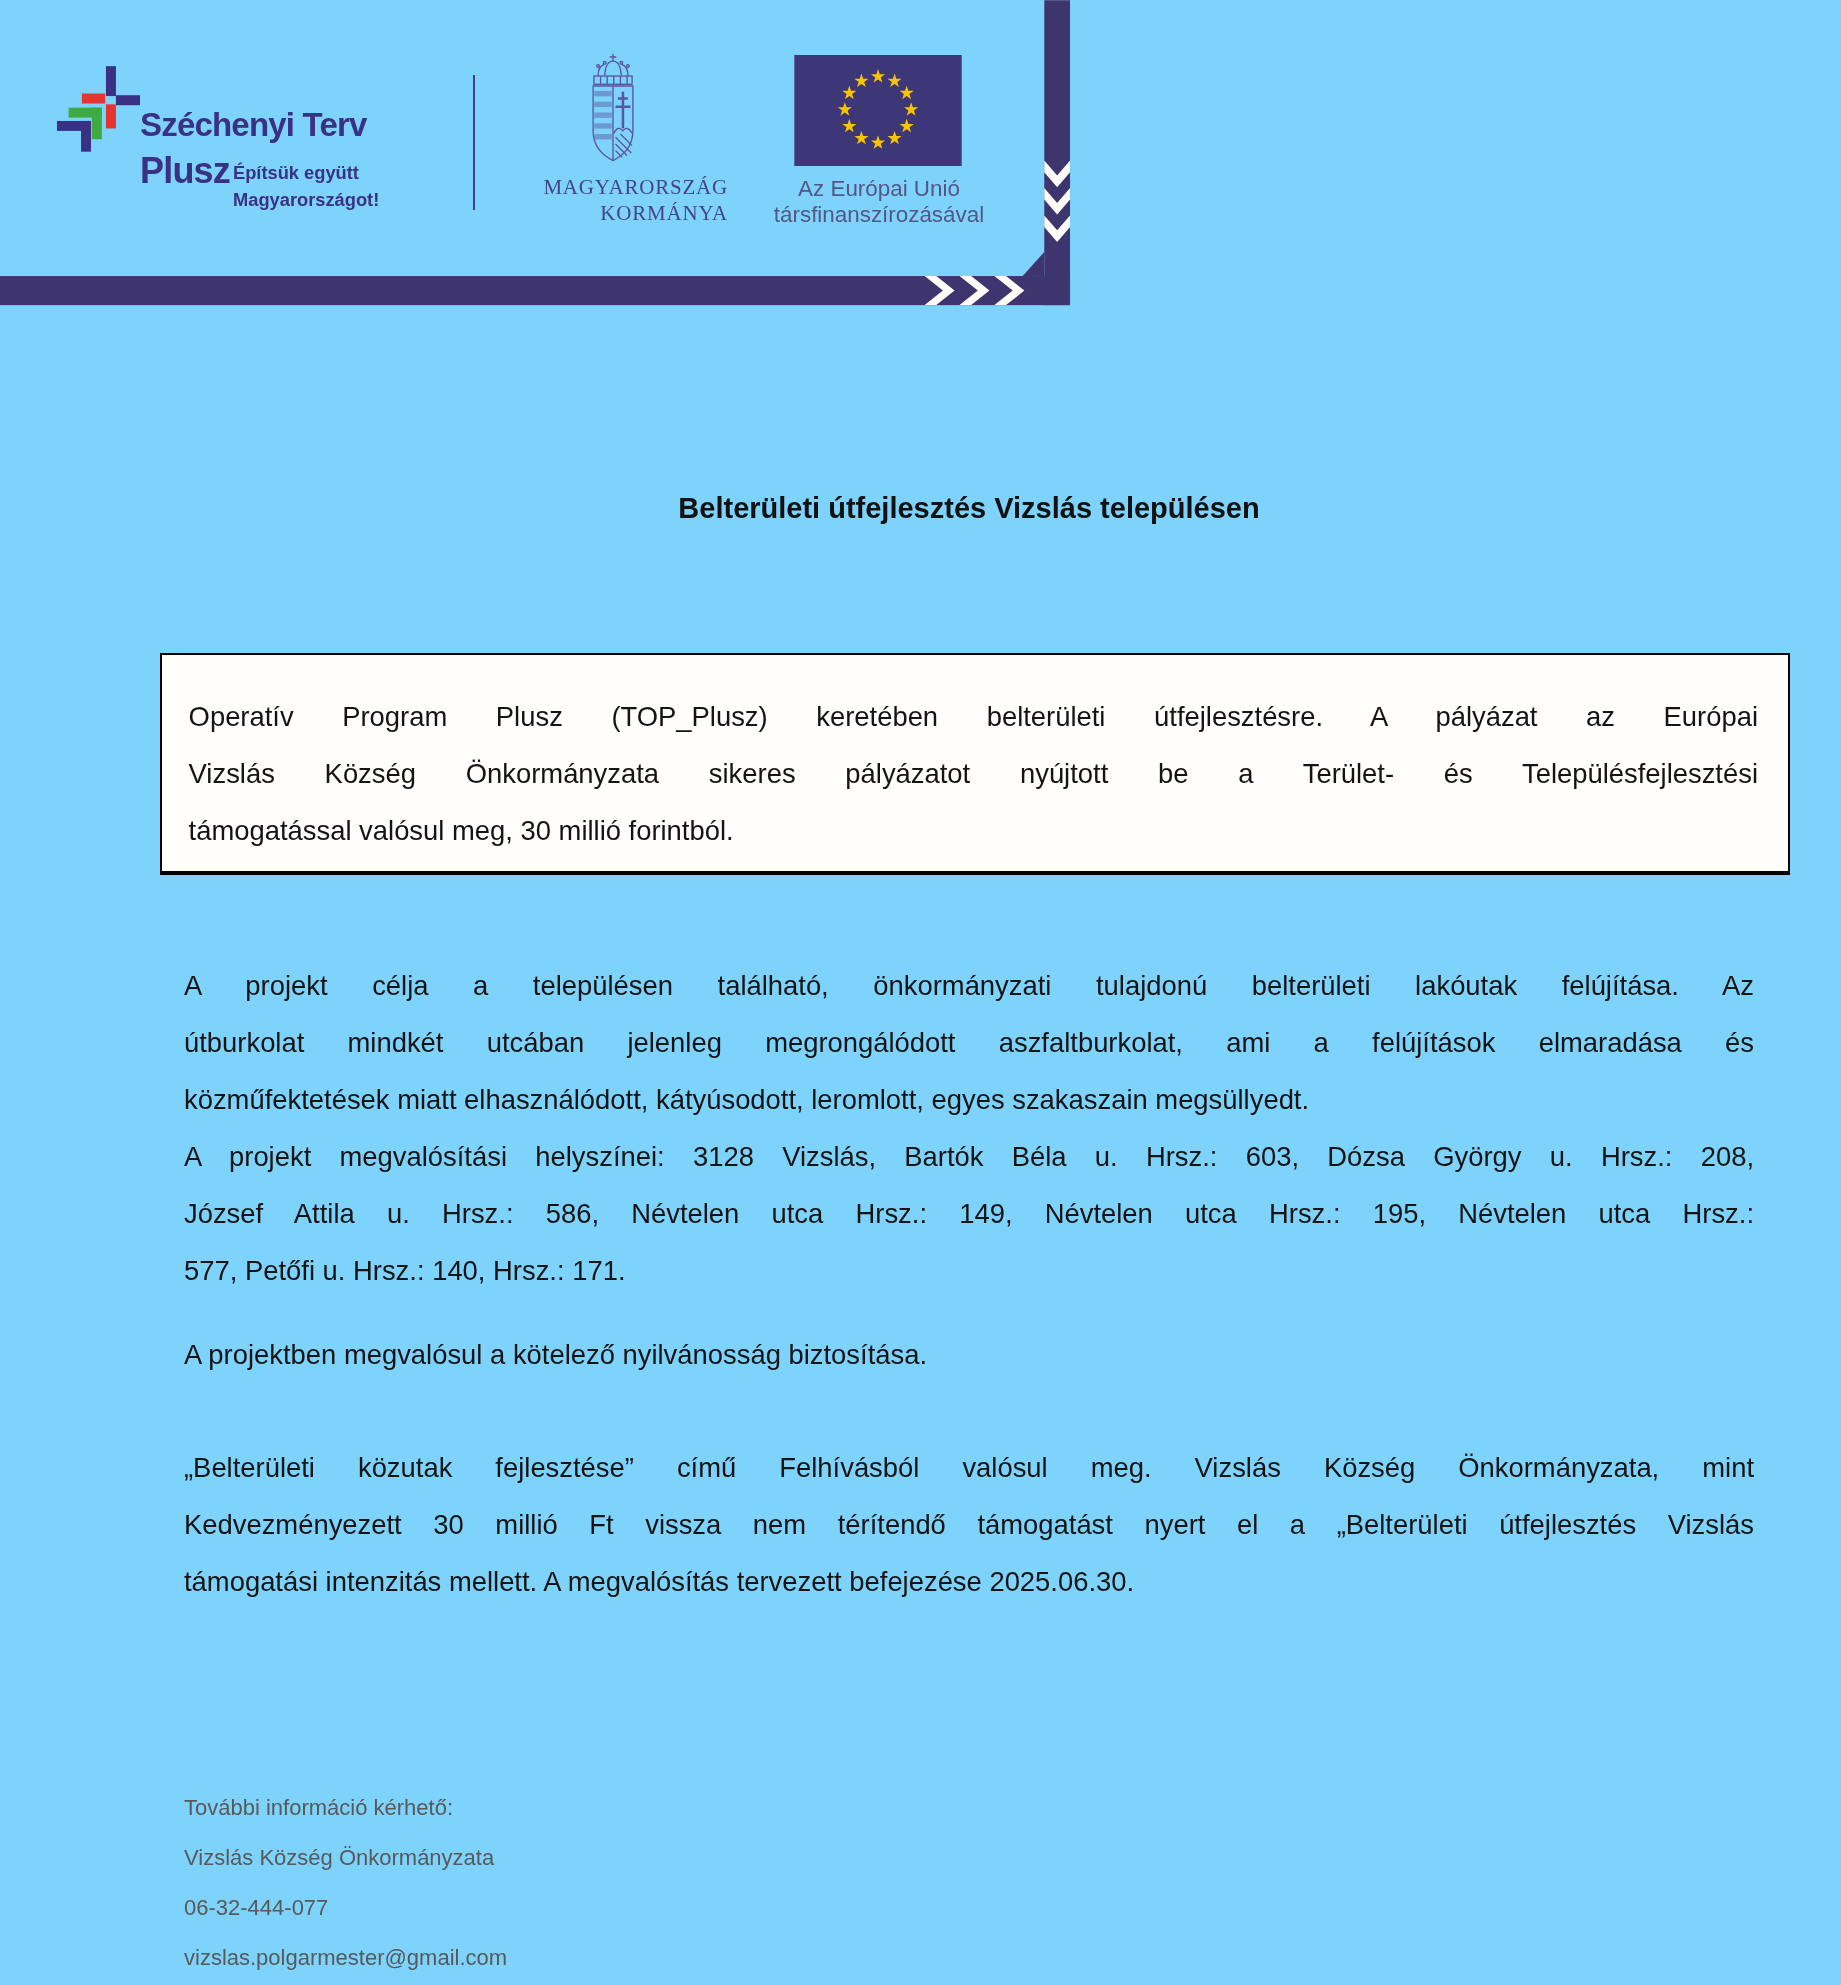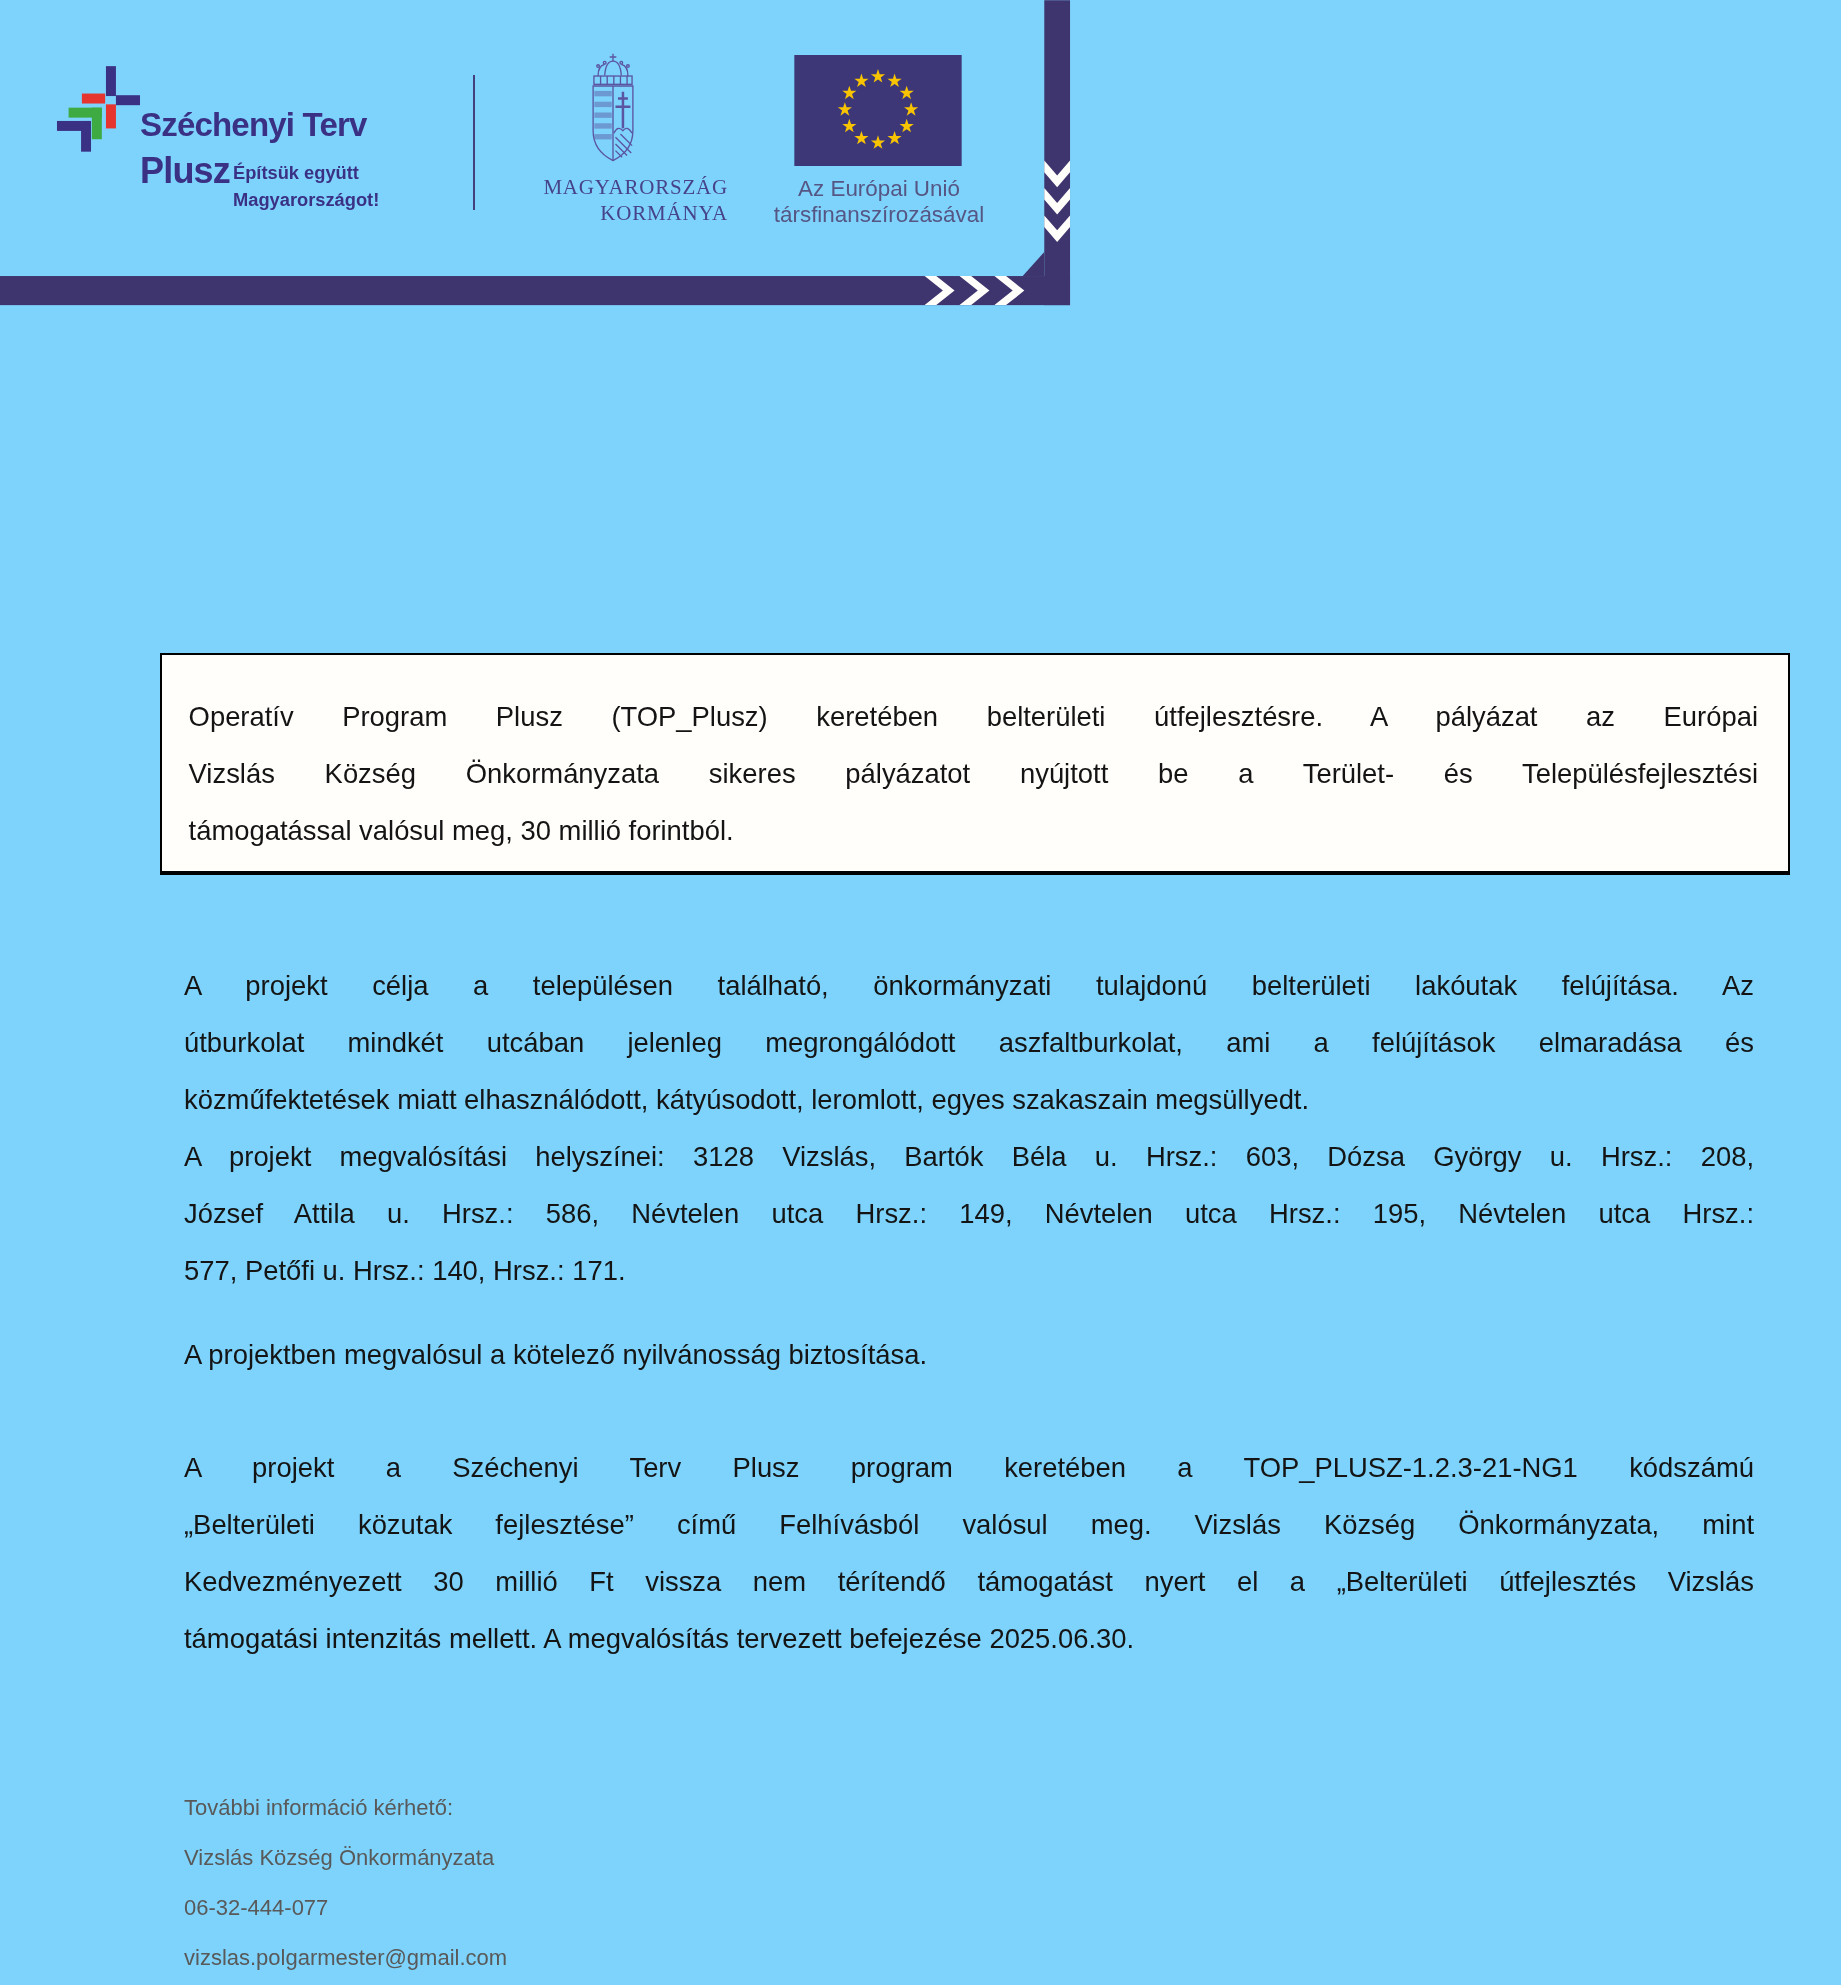--- a/index.html
+++ b/index.html
@@ -174,20 +174,21 @@
         <polygon transform="translate(66.4,46)" points="0,-9 2.06,-2.83 8.56,-2.78 3.33,1.08 5.29,7.28 0,3.5 -5.29,7.28 -3.33,1.08 -8.56,-2.78 -2.06,-2.83"></polygon>
         <polygon transform="translate(81,31.4)" points="0,-9 2.06,-2.83 8.56,-2.78 3.33,1.08 5.29,7.28 0,3.5 -5.29,7.28 -3.33,1.08 -8.56,-2.78 -2.06,-2.83"></polygon>
       </g>
     </svg>
     <div class="eu-caption">
       <div>Az Európai Unió</div>
       <div>társfinanszírozásával</div>
     </div>
   </div>
 
+  <div class="doc-title">Belterületi útfejlesztés Vizslás településen</div>
 
   <div class="summary-box textblock">
 
       <div class="line" data-j="true">Operatív Program Plusz (TOP_Plusz) keretében belterületi útfejlesztésre. A pályázat az Európai</div>
 
       <div class="line" data-j="true">Vizslás Község Önkormányzata sikeres pályázatot nyújtott be a Terület- és Településfejlesztési</div>
 
 
       <div class="line" data-j="false">támogatással valósul meg, 30 millió forintból.</div>
     </div>
@@ -207,21 +208,20 @@
       <div class="line" data-j="false">577, Petőfi u. Hrsz.: 140, Hrsz.: 171.</div>
     </div>
 
   <div class="para-publicity textblock">
 
       <div class="line" data-j="false">A projektben megvalósul a kötelező nyilvánosság biztosítása.</div>
     </div>
 
   <div class="para-funding textblock">
 
-      <div class="line" data-j="true">A projekt a Széchenyi Terv Plusz program keretében a TOP_PLUSZ-1.2.3-21-NG1 kódszámú</div>
 
       <div class="line" data-j="true">„Belterületi közutak fejlesztése” című Felhívásból valósul meg. Vizslás Község Önkormányzata, mint</div>
 
       <div class="line" data-j="true">Kedvezményezett 30 millió Ft vissza nem térítendő támogatást nyert el a „Belterületi útfejlesztés Vizslás</div>
 
 
       <div class="line" data-j="false">támogatási intenzitás mellett. A megvalósítás tervezett befejezése 2025.06.30.</div>
     </div>
 
   <div class="footer-contact">

